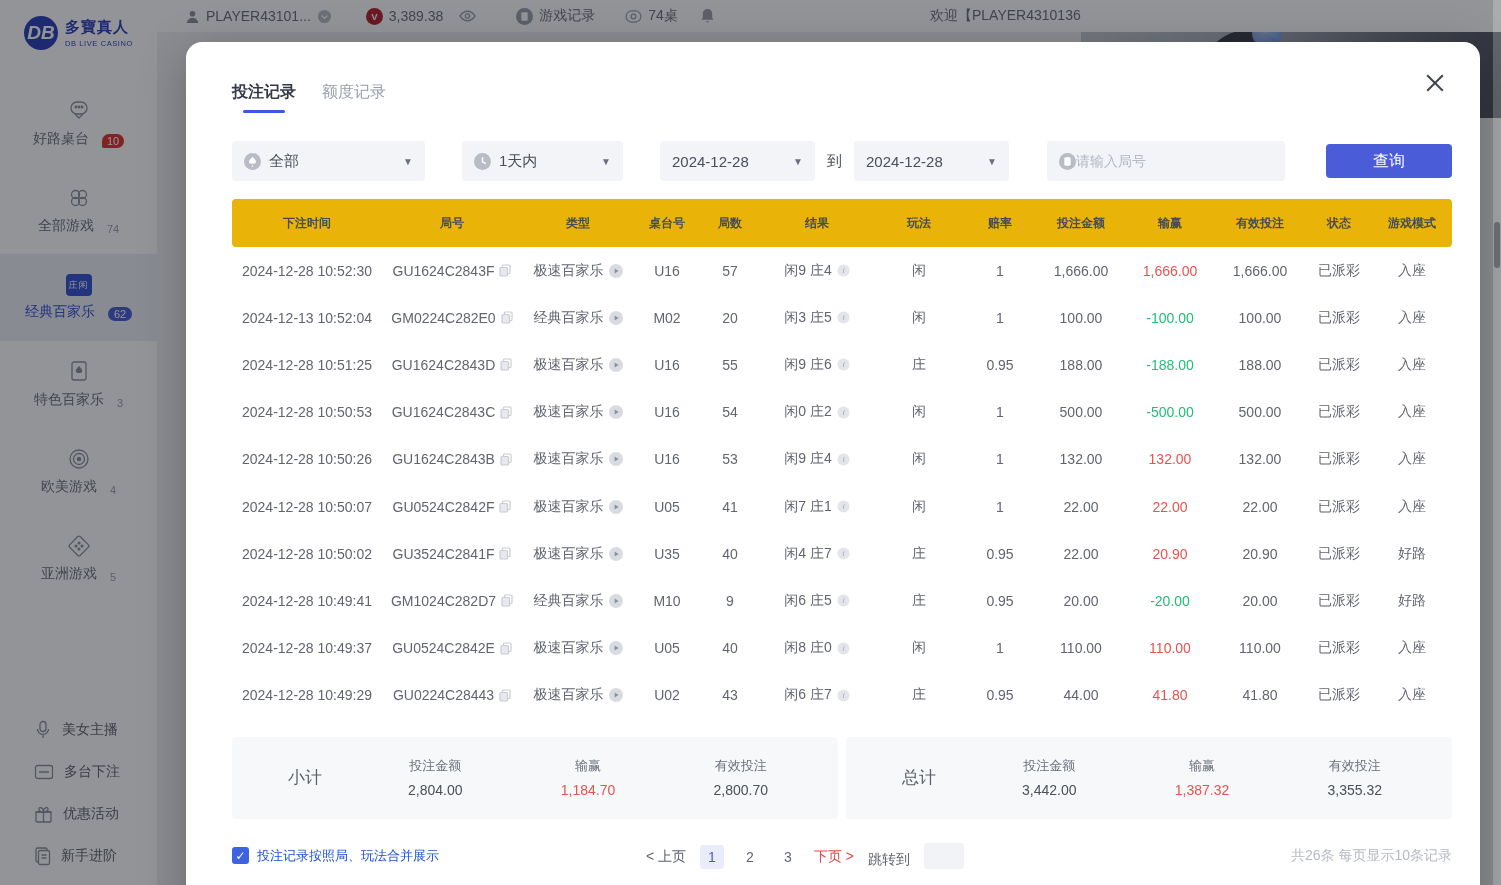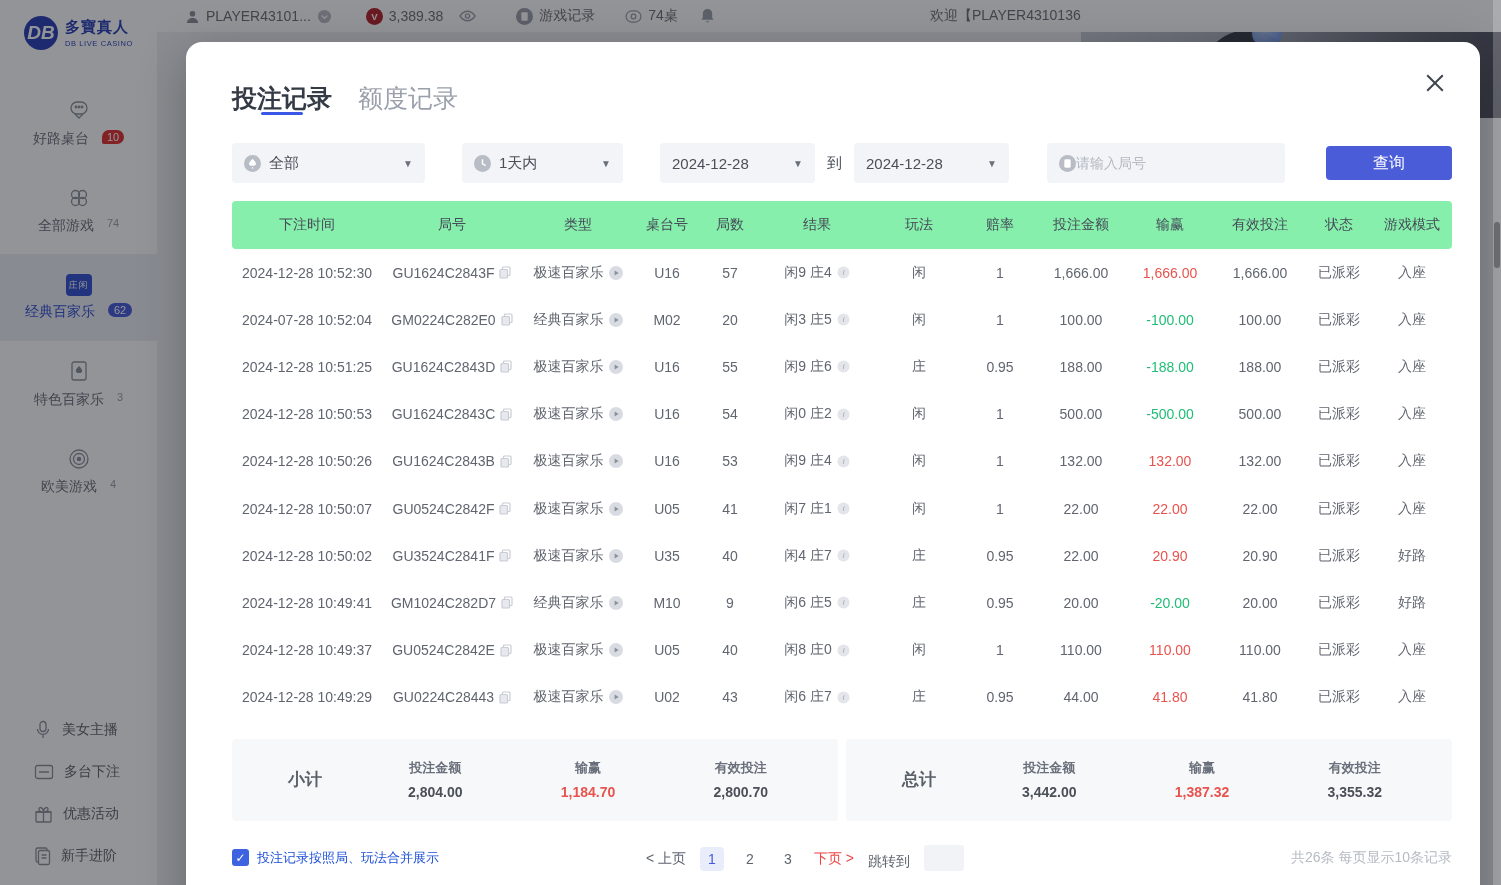--- a/index.html
+++ b/index.html
@@ -14,62 +14,62 @@
   .banner .blob { position:absolute; border-radius:50% 50% 0 0; background:#3a3c48; }
   .swirl { position:absolute; left:1252px; top:18px; width:30px; height:30px; border-radius:50%; background:radial-gradient(circle at 35% 35%,#bcd2ff,#5f8ef0); opacity:.9; }
   .sidebar { position:absolute; left:0; top:0; width:157px; height:885px; background:#fff; display:flex; flex-direction:column; align-items:center; }
   .logo { display:flex; align-items:center; gap:7px; margin:16px 0 30px 0; }
   .logo-circle { width:34px; height:34px; border-radius:50%; background:#2b3fb8; color:#fff; font-weight:bold; font-style:italic; font-size:19px; display:flex; align-items:center; justify-content:center; }
   .logo-txt b { display:block; color:#2b3fb8; font-size:15px; letter-spacing:1px; }
   .logo-txt span { display:block; color:#2b3fb8; font-size:7.5px; letter-spacing:.6px; margin-top:2px; }
   .nav { width:100%; display:flex; flex-direction:column; }
   .nav-item { width:100%; height:87px; display:flex; flex-direction:column; align-items:center; justify-content:center; gap:7px; color:#6a707b; font-size:14px; cursor:pointer; }
   .nav-item.active { background:#eceff6; color:#3450d2; }
-  .nav-item .row { display:flex; align-items:flex-start; gap:13px; }
+  .nav-item .row { display:flex; align-items:flex-end; gap:13px; }
   .nav-item svg { stroke:#8a909b; }
   .badge { font-size:11px; color:#9aa1ad; }
   .badge.red { background:#e03131; color:#fff; border-radius:8px 8px 8px 2px; padding:1px 5px; font-size:11px; }
   .badge.blue { background:#4659d9; color:#fff; border-radius:9px; padding:1px 6px; font-size:11px; }
   .bacc-icon { width:26px; height:22px; background:#3450d2; border-radius:4px; color:#fff; font-size:9px; display:flex; align-items:center; justify-content:center; letter-spacing:1px; }
   .side-foot { margin-top:auto; margin-bottom:14px; width:100%; display:flex; flex-direction:column; gap:12px; padding-left:34px; }
   .side-foot .f-item { display:flex; align-items:center; gap:10px; color:#5f646e; font-size:14px; height:30px; cursor:pointer; }
 
   
   .overlay { position:absolute; inset:0; background:rgba(15,18,24,.45); }
   .scrollbar { position:absolute; right:0; top:0; width:8px; height:885px; background:rgba(240,240,240,.25); }
   .scroll-thumb { position:absolute; right:1px; top:222px; width:6px; height:46px; border-radius:3px; background:#6f7177; }
   .modal { position:absolute; left:186px; top:42px; width:1294px; height:880px; background:#fff; border-radius:16px; box-shadow:0 12px 48px rgba(0,0,0,.25); padding:40px 28px 0 46px; }
   .close-x { position:absolute; top:28px; right:32px; width:26px; height:26px; cursor:pointer; }
   .close-x:before, .close-x:after { content:""; position:absolute; left:12px; top:2px; width:2px; height:22px; background:#3f444e; }
   .close-x:before { transform:rotate(45deg); } .close-x:after { transform:rotate(-45deg); }
 
   .tabs { display:flex; gap:26px; }
-  .tab { font-size:25px; color:#9aa0ab; padding-bottom:0; cursor:pointer; position:relative; }
+  .tab { font-size:16px; color:#9aa0ab; padding-bottom:10px; cursor:pointer; position:relative; }
   .tab.active { color:#353b46; font-weight:bold; }
   .tab.active:after { content:""; position:absolute; left:50%; transform:translateX(-50%); bottom:0; width:42px; height:3px; border-radius:2px; background:#3a57e8; }
 
   .filters { display:flex; align-items:center; margin-top:28px; height:40px; }
   .fbox { height:40px; background:#f3f4f7; border-radius:4px; display:flex; align-items:center; padding:0 12px; font-size:15px; color:#4a4f58; cursor:pointer; }
   .fbox .caret { margin-left:auto; font-size:10px; color:#6a707b; padding-left:14px; }
   .fbox .ficon { margin-right:8px; display:flex; }
   .to-label { margin:0 12px; color:#4a4f58; font-size:15px; }
   .search-box { width:238px; height:40px; background:#f3f4f7; border-radius:4px; display:flex; align-items:center; padding:0 12px; margin-left:38px; }
   .search-box input { border:none; outline:none; background:transparent; font-size:14px; color:#4a4f58; width:100%; font-family:inherit; }
   .search-box input::placeholder { color:#b4b9c2; }
   .query-btn { margin-left:auto; width:126px; height:34px; background:#4a5cd8; color:#fff; border:none; border-radius:4px; font-size:16px; cursor:pointer; font-family:inherit; }
 
   .tbl { margin-top:18px; width:1220px; }
   .t-row { display:grid; grid-template-columns:150px 140px 112px 66px 60px 114px 90px 72px 90px 88px 92px 66px 80px; align-items:center; }
-  .t-head { background:#86efac; border-radius:4px; height:48px; font-size:14px; color:#454b57; }
+  .t-head { background:#eab308; border-radius:4px; height:48px; font-size:12px; color:#454b57;font-weight:bold; }
   .t-body .t-row { height:47.2px; font-size:14px; color:#61656f; }
   .cell { text-align:center; white-space:nowrap; display:flex; align-items:center; justify-content:center; gap:5px; }
   .win.red { color:#e9534e; } .win.green { color:#20bd76; }
   .mini-ic { display:inline-flex; flex:none; }
 
-  .summary { display:flex; gap:8px; margin-top:18px; width:1220px;font-weight:bold; }
+  .summary { display:flex; gap:8px; margin-top:18px; width:1220px; }
   .sum-box { flex:1; background:#f7f8fa; border-radius:4px; height:82px; display:flex; align-items:center; padding:0 10px 0 56px; }
   .sum-label { font-size:17px; color:#5a6069; width:120px; }
   .sum-stats { flex:1; display:flex; justify-content:space-between; padding-right:60px; }
   .stat { text-align:center; }
   .stat .s-l { font-size:13px; color:#6a707b; margin-bottom:7px; }
   .stat .s-v { font-size:14px; color:#4a4f58; }
   .stat .s-v.red { color:#e9534e; }
 
   .m-foot { display:flex; align-items:center; margin-top:24px; width:1220px; }
   .chk-wrap { display:flex; align-items:center; gap:8px; cursor:pointer; }
@@ -223,20 +223,35 @@
               <circle cx="12" cy="12" r="5.5"></circle>
               <circle cx="12" cy="12" r="1.6" fill="#8a909b"></circle>
             </svg>
           </span>
     <span class="row">
             <span class="nav-label">欧美游戏</span>
             <span class="badge">4</span>
           </span>
   </div>
 
+  <div class="nav-item">
+    <span class="nav-ic">
+            <svg width="24" height="24" viewBox="0 0 24 24" stroke="#8a909b" stroke-width="1.3" fill="none">
+              <rect x="4.5" y="4.5" width="15" height="15" rx="2" transform="rotate(45 12 12)"></rect>
+              <circle cx="12" cy="9" r=".9" fill="#8a909b"></circle>
+              <circle cx="9" cy="12" r=".9" fill="#8a909b"></circle>
+              <circle cx="15" cy="12" r=".9" fill="#8a909b"></circle>
+              <circle cx="12" cy="15" r=".9" fill="#8a909b"></circle>
+            </svg>
+          </span>
+    <span class="row">
+            <span class="nav-label">亚洲游戏</span>
+            <span class="badge">5</span>
+          </span>
+  </div>
 </div>
     <div class="side-foot" id="side-foot">
   <div class="f-item">
     <span class="f-ic">
             <svg width="18" height="20" viewBox="0 0 18 20" stroke="#8a909b" stroke-width="1.3" fill="none">
               <rect x="6" y="1.5" width="6" height="10" rx="3"></rect>
               <path d="M3.5 9a5.5 5.5 0 0 0 11 0M9 14.5V18"></path>
             </svg>
           </span>
     <span class="f-label">美女主播</span>
@@ -382,21 +397,21 @@
       <div class="cell c-play">闲</div>
       <div class="cell c-odds">1</div>
       <div class="cell c-bet">1,666.00</div>
       <div class="cell win c-win red">1,666.00</div>
       <div class="cell c-valid">1,666.00</div>
       <div class="cell c-status">已派彩</div>
       <div class="cell c-mode">入座</div>
     </div>
 
     <div class="t-row">
-      <div class="cell c-time">2024-07-28 10:52:04</div>
+      <div class="cell c-time">2024-12-13 10:52:04</div>
       <div class="cell">
             <span class="c-round">GM0224C282E0</span>
         <span class="mini-ic">
               <svg width="12" height="13" viewBox="0 0 12 13" fill="none" stroke="#c8ccd3" stroke-width="1.2">
                 <rect x="1" y="3.5" width="7.5" height="8.5" rx="1" fill="#e7e9ee"></rect>
                 <path d="M3.5 3.5V2a1 1 0 0 1 1-1H10a1 1 0 0 1 1 1v6.5a1 1 0 0 1-1 1h-1.2"></path>
               </svg>
             </span>
           </div>
       <div class="cell">

